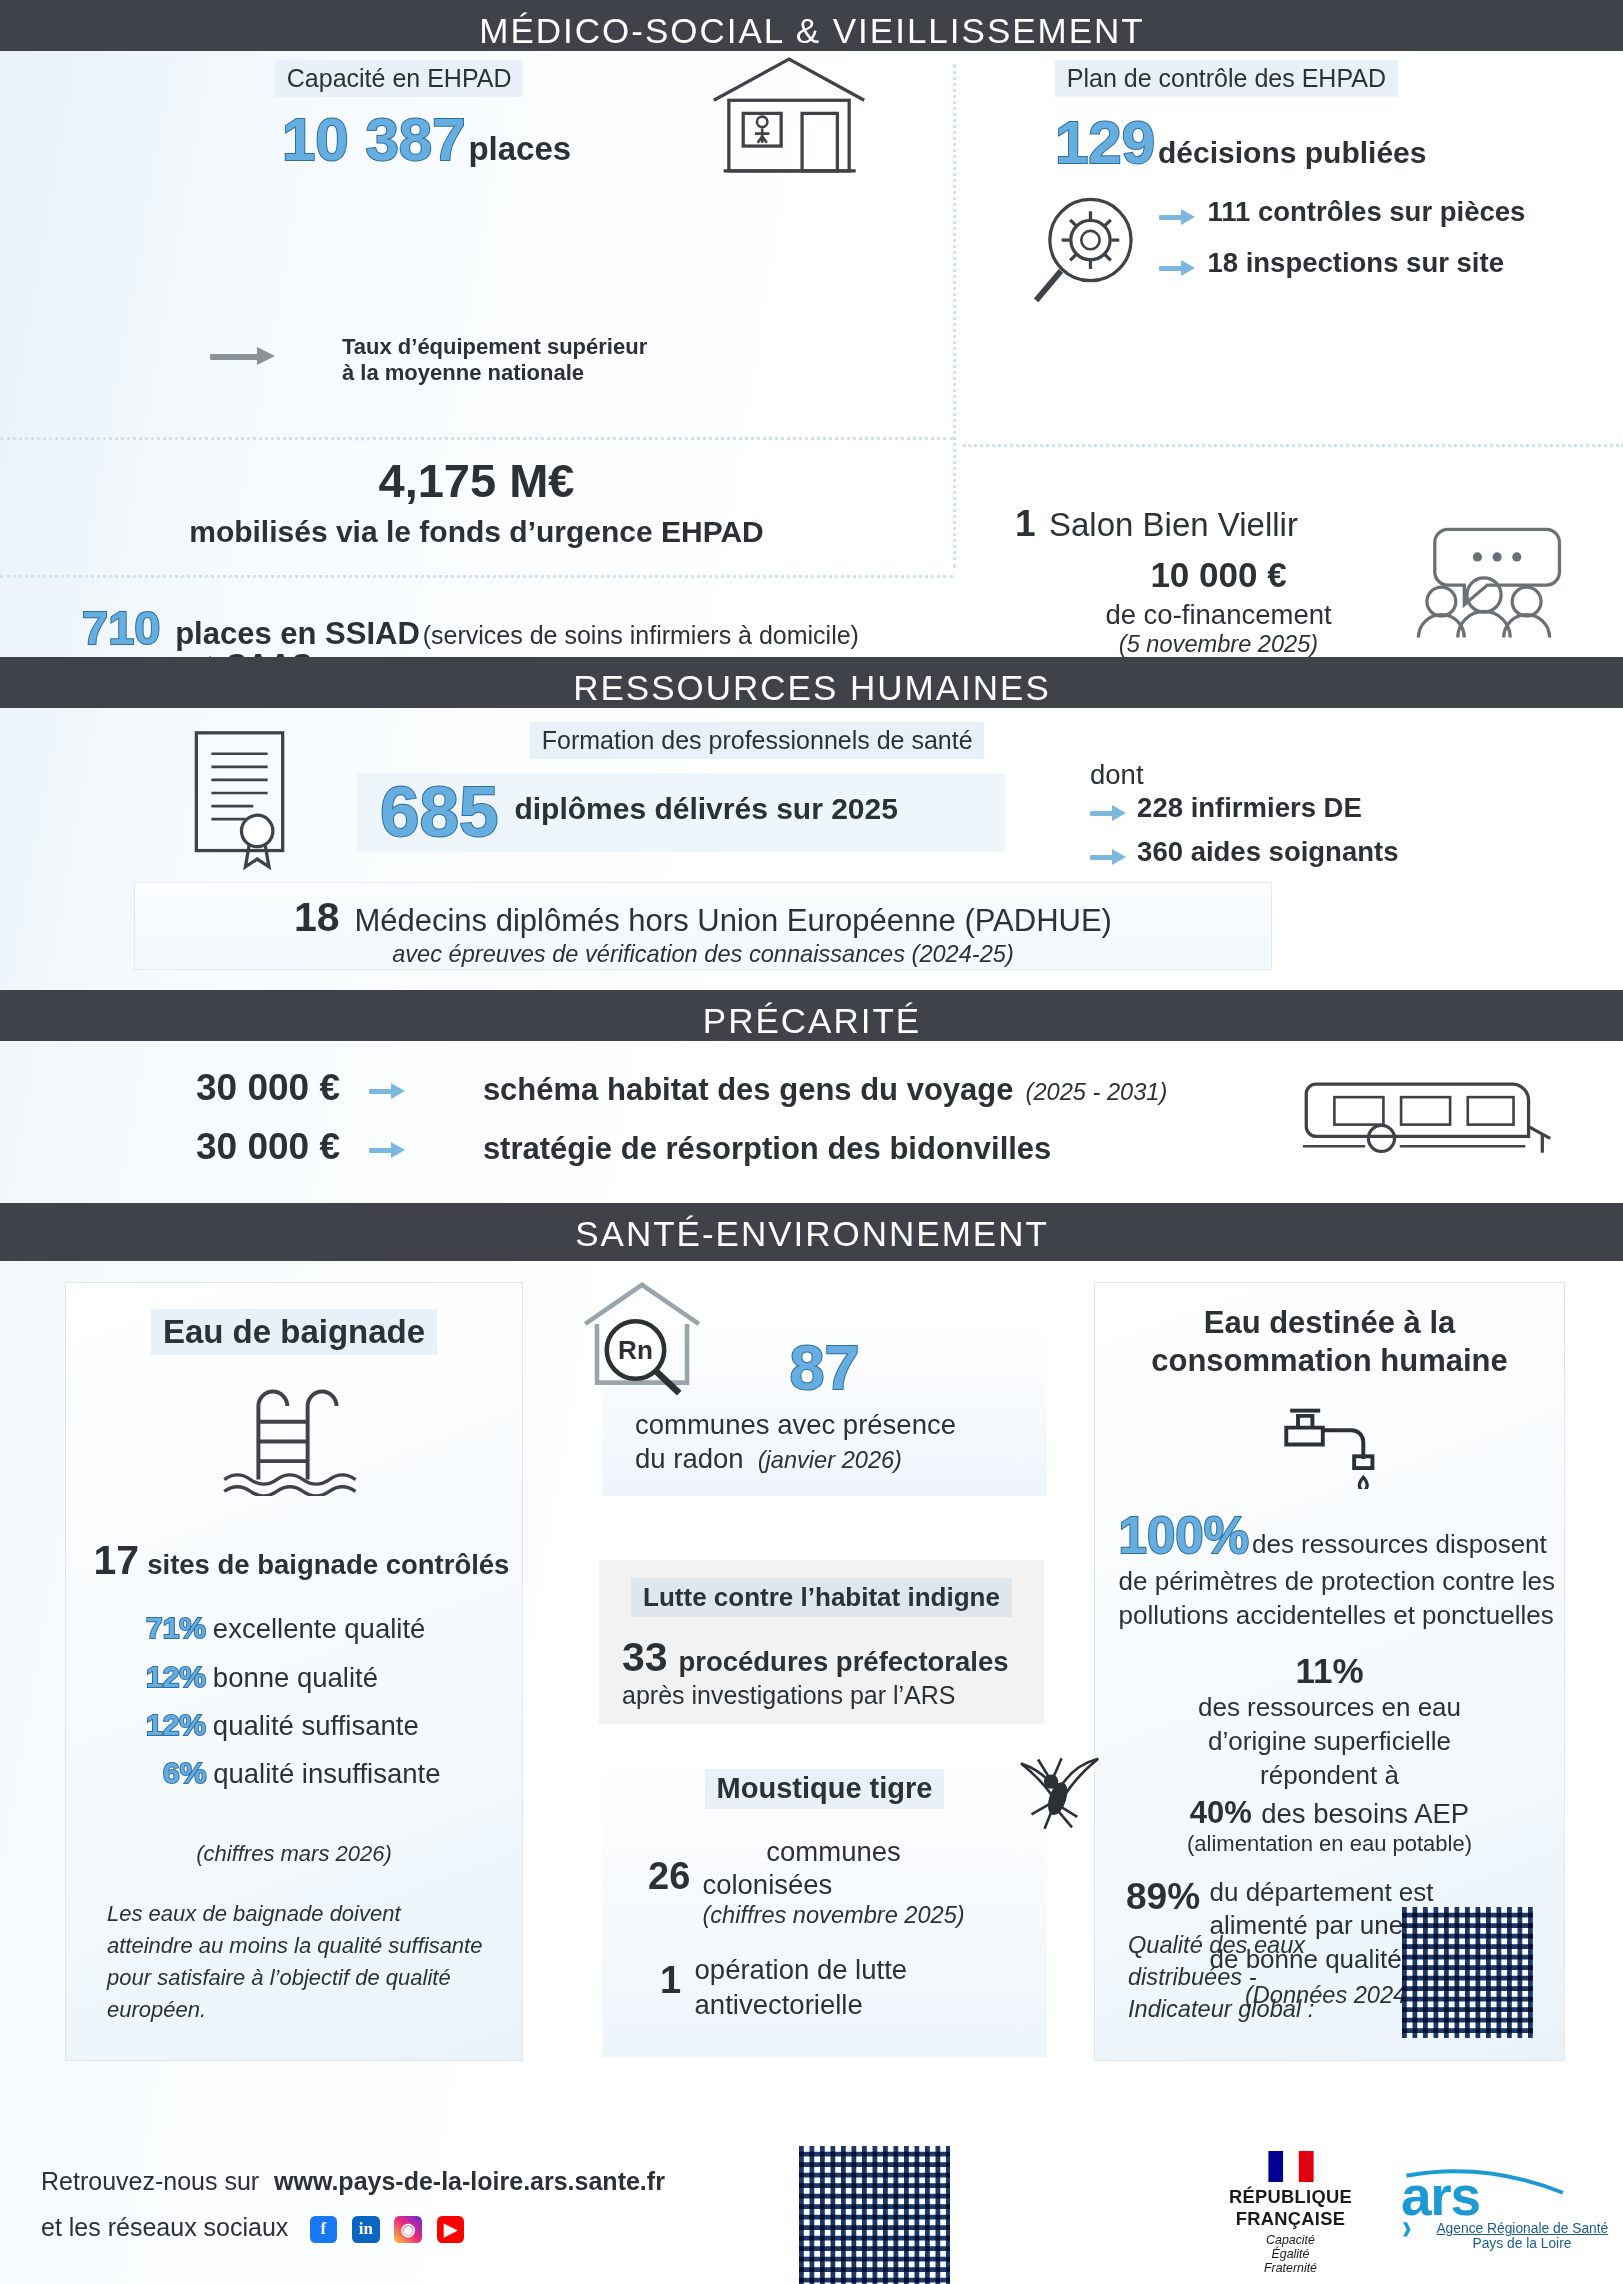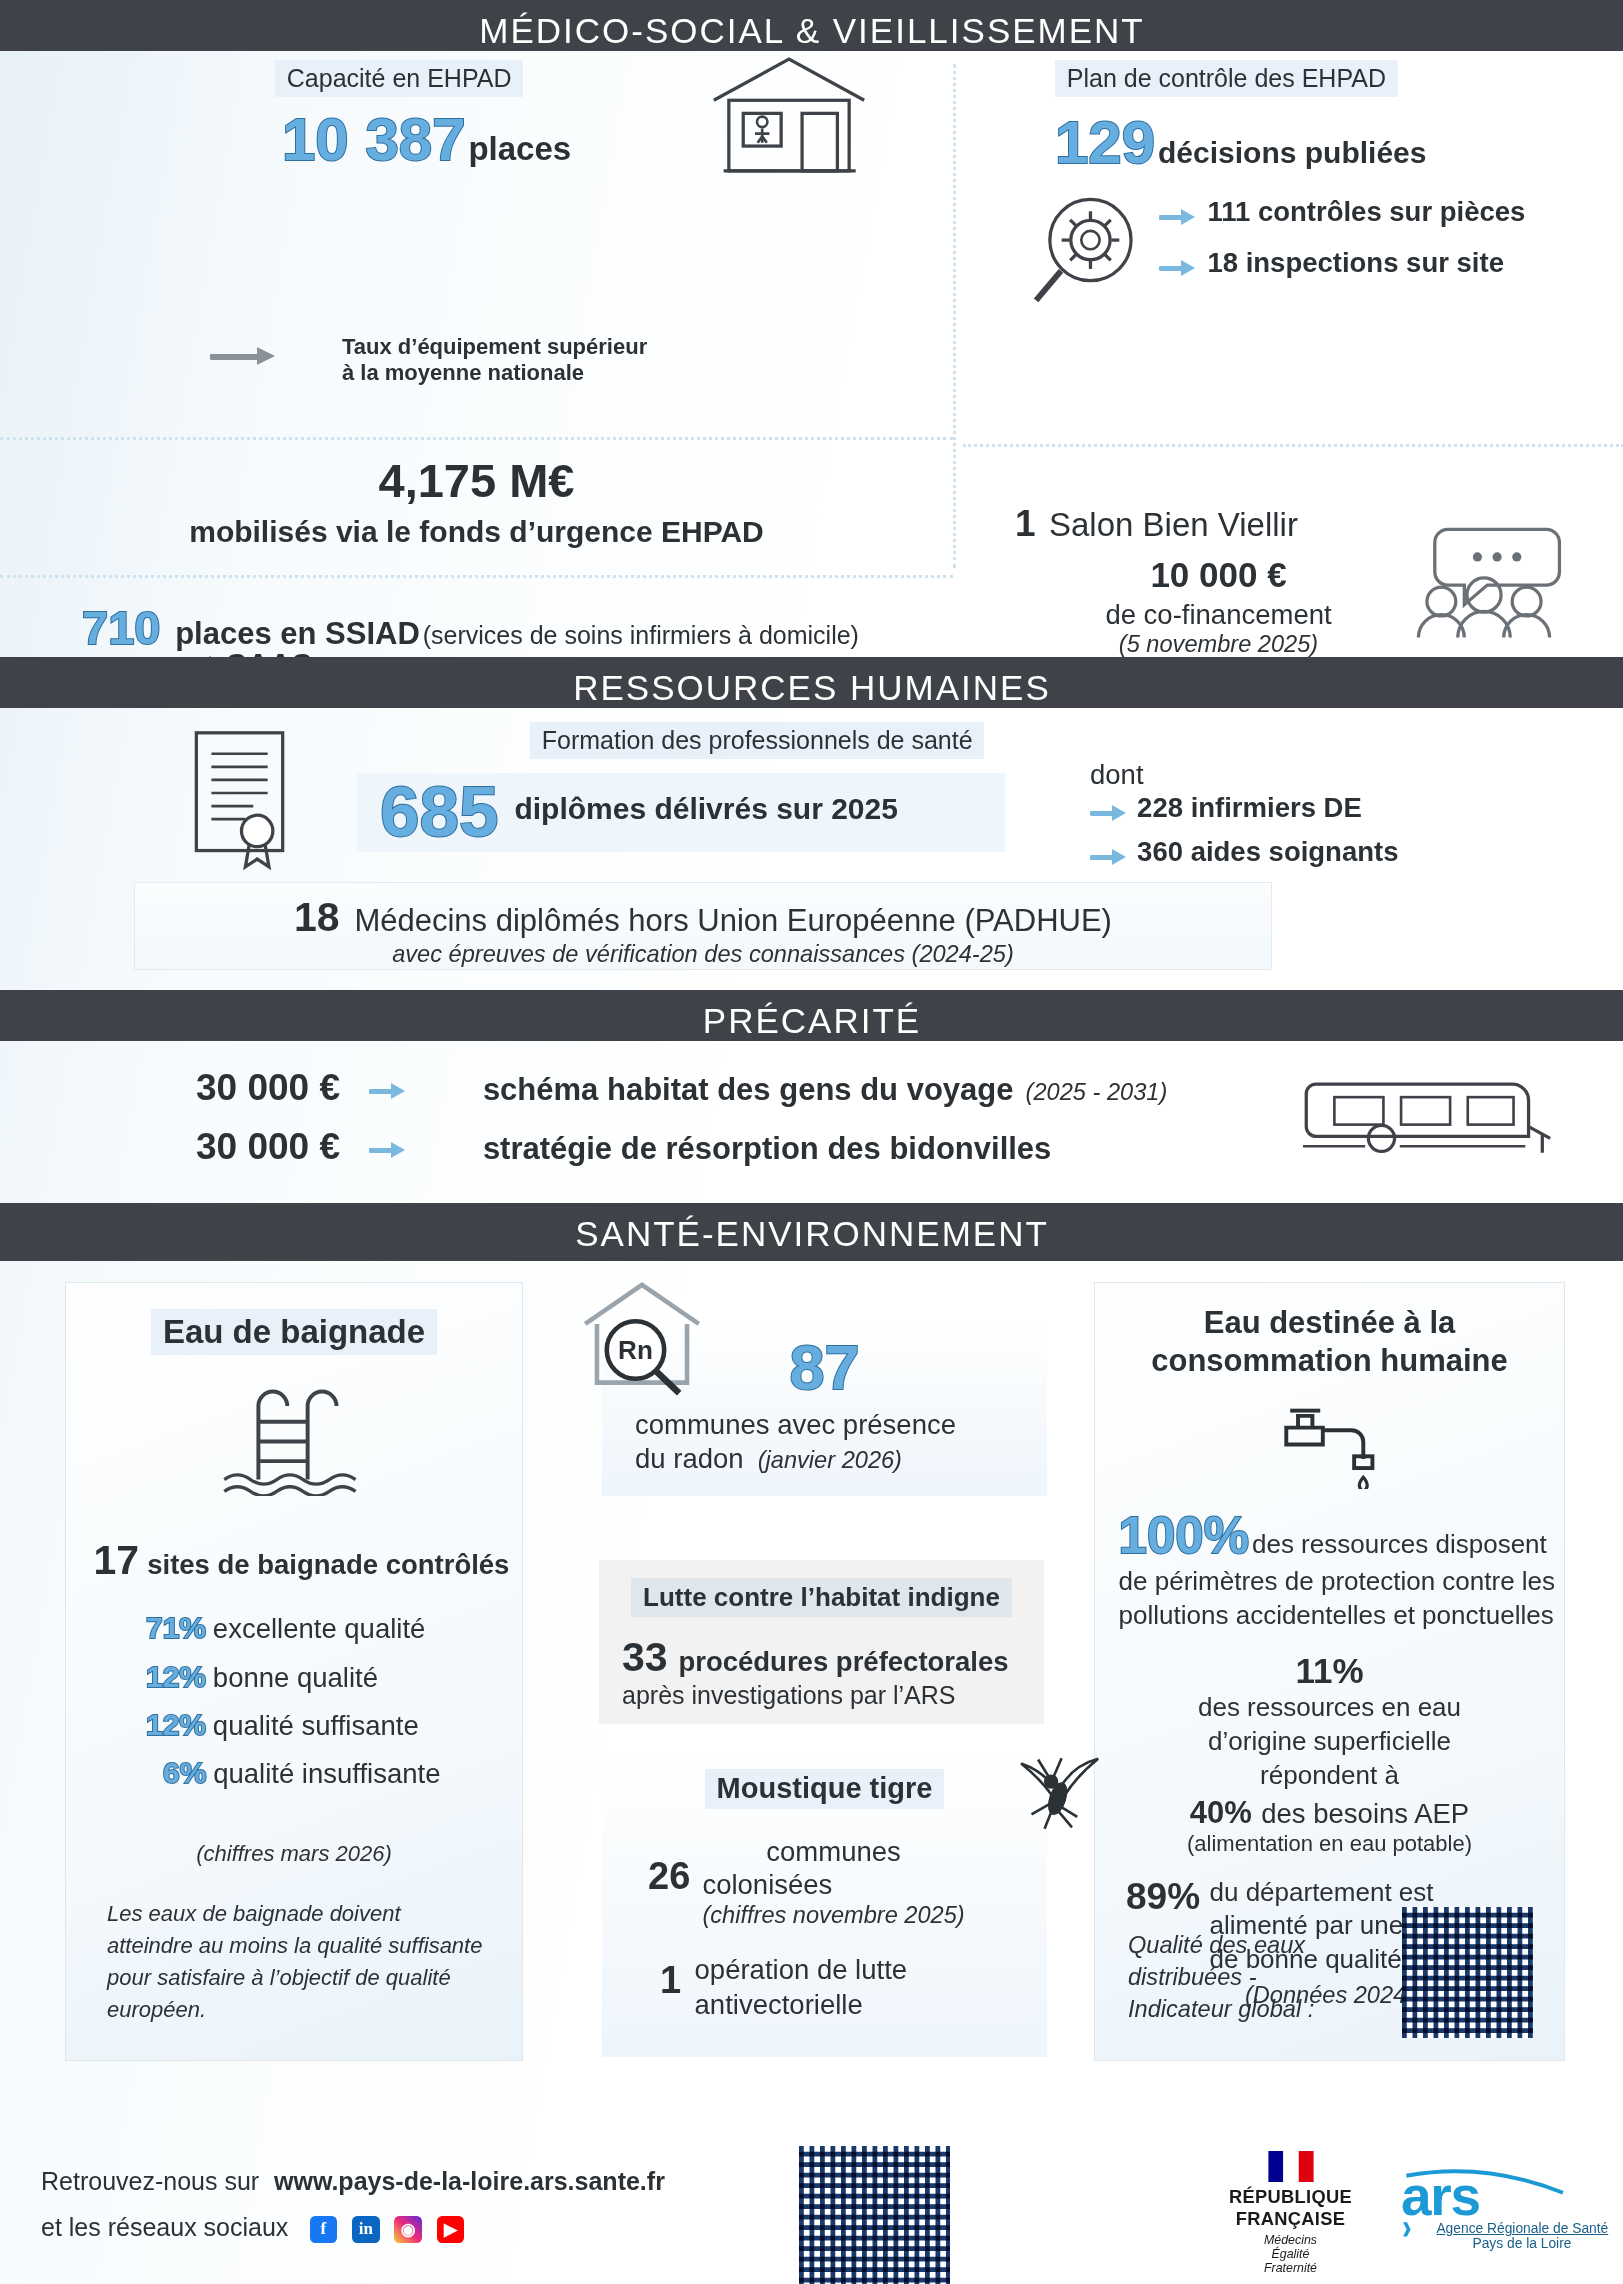--- a/index.html
+++ b/index.html
@@ -538,21 +538,21 @@
     <div class="qr" style="position:absolute;left:799px;top:13px;width:151px;height:151px;background-size:10.5px 10.5px;"></div>
 
     <div style="position:absolute;left:1215px;top:18.3px;width:151px;text-align:center;">
       <svg width="46" height="31" viewBox="0 0 70 48" style="display:block;margin:0 auto 3.9px;">
         <rect x="0" y="0" width="23" height="48" fill="#000091"></rect>
         <rect x="23" y="0" width="24" height="48" fill="#ffffff"></rect>
         <rect x="47" y="0" width="23" height="48" fill="#E1000F"></rect>
       </svg>
       <div style="font-size:18.3px;font-weight:bold;color:#1a1a1a;letter-spacing:0.3px;">RÉPUBLIQUE</div>
       <div style="font-size:18.3px;font-weight:bold;color:#1a1a1a;letter-spacing:0.3px;">FRANÇAISE</div>
-      <div style="font-size:12.4px;font-style:italic;color:#1a1a1a;margin-top:2.6px;">Médecins</div>
+      <div style="font-size:12.4px;font-style:italic;color:#1a1a1a;margin-top:2.6px;">Capacité</div>
       <div style="font-size:12.4px;font-style:italic;color:#1a1a1a;">Égalité</div>
       <div style="font-size:12.4px;font-style:italic;color:#1a1a1a;">Fraternité</div>
     </div>
 
     <div style="position:absolute;left:1401px;top:31px;width:190px;">
       <div style="position:relative;height:60px;">
         <span style="font-size:55px;font-weight:bold;color:#1b9ad6;font-family:'Liberation Sans',sans-serif;letter-spacing:-1.3px;">ars</span>
         <svg width="196" height="60" viewBox="0 0 300 92" style="position:absolute;left:0;top:0;">
           <path d="M8 18 q120 -22 240 26" fill="none" stroke="#1b9ad6" stroke-width="6"></path>
         </svg>

